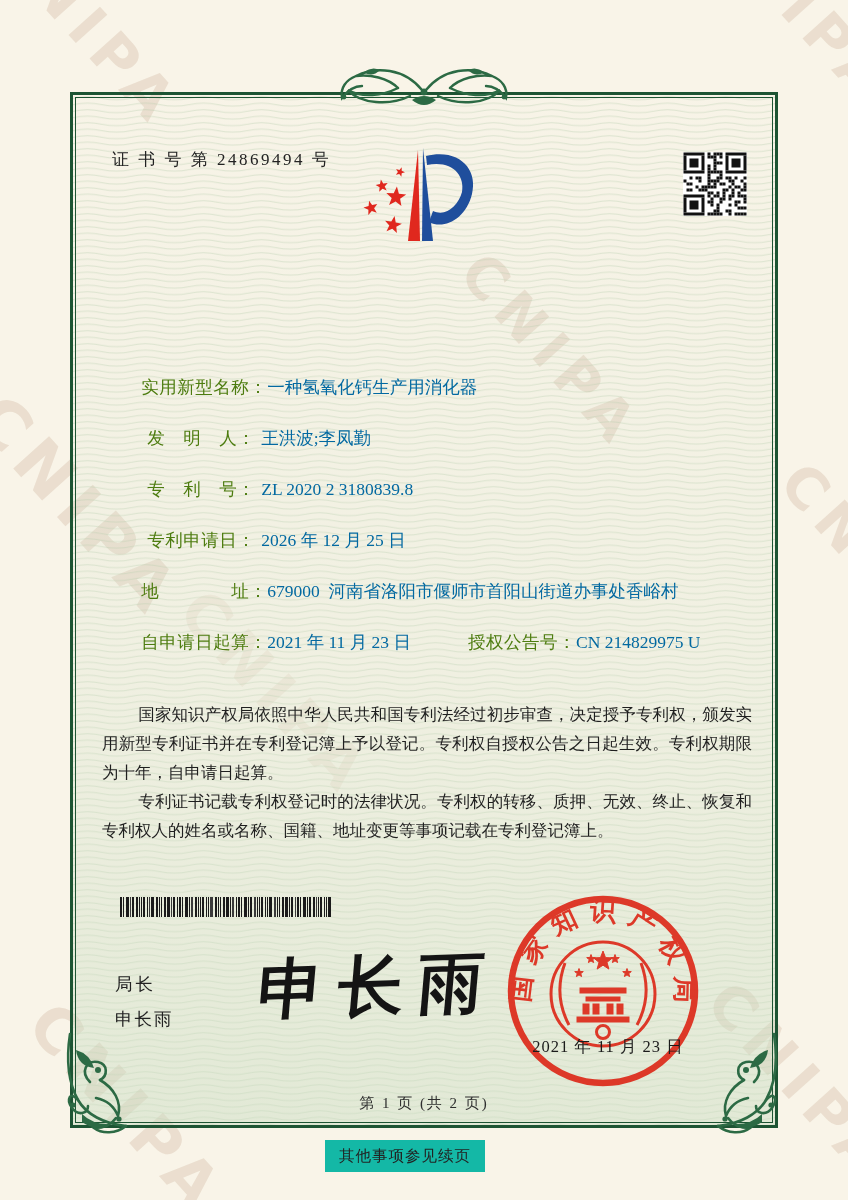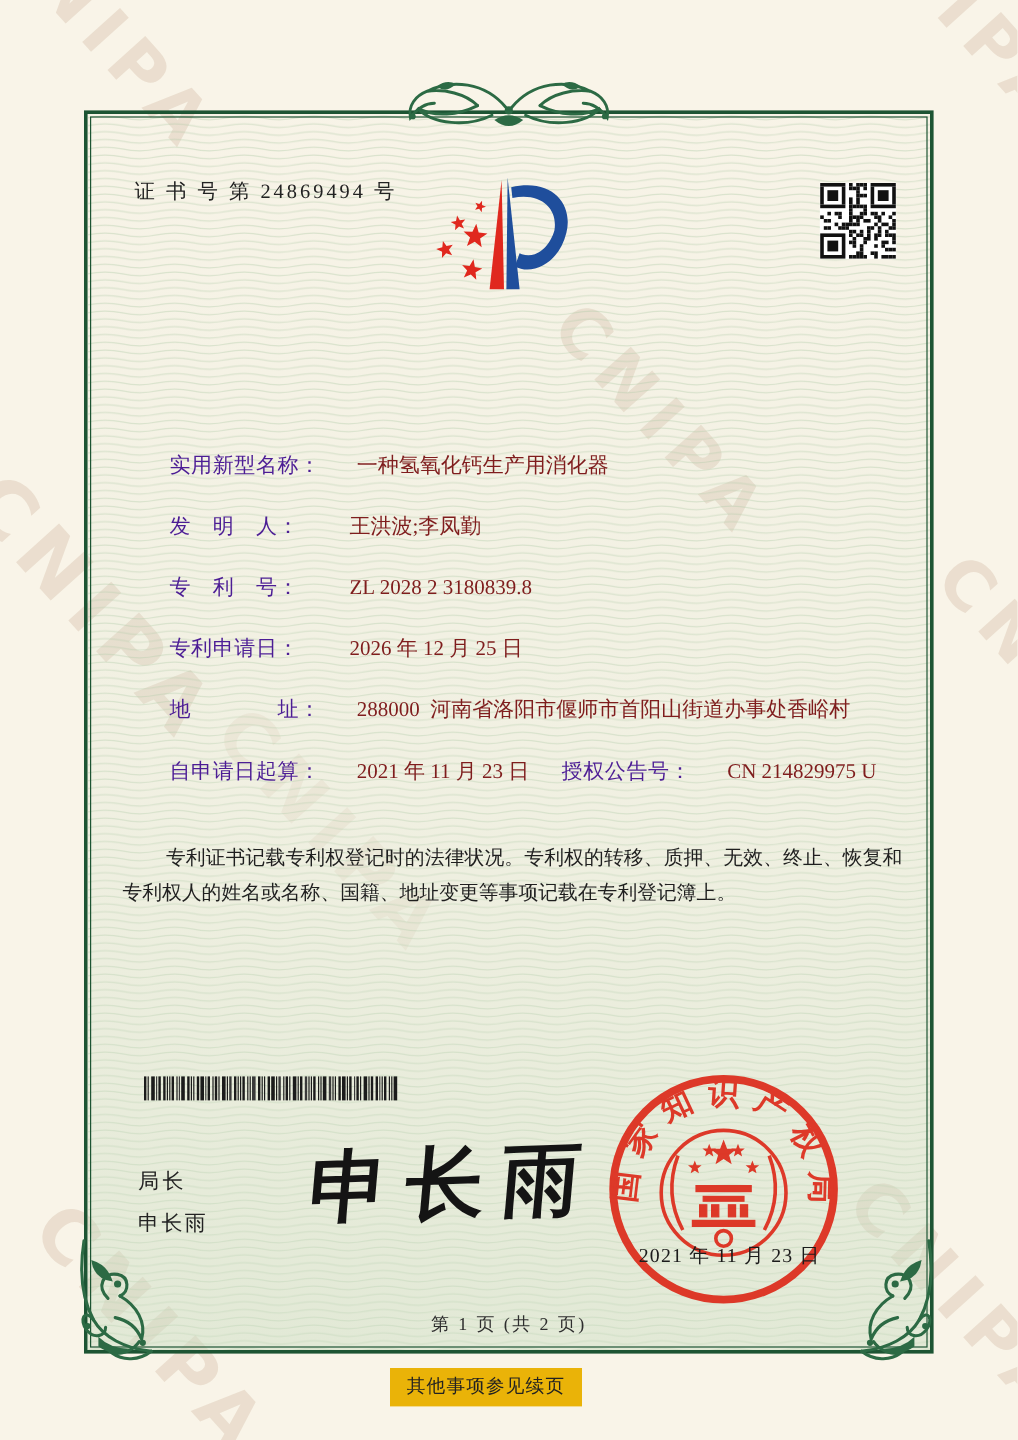--- a/index.html
+++ b/index.html
@@ -22,41 +22,41 @@
   .corner.right{left:688px;top:1030px;transform:scaleX(-1);}
   
   .cert-no{position:absolute;left:112px;top:148px;font-size:17px;letter-spacing:2.5px;
            white-space:pre;z-index:4;}
   .logo{position:absolute;left:356px;top:142px;z-index:4;}
   .qr{position:absolute;left:683px;top:152px;z-index:4;}
   .title{position:absolute;left:0;top:256px;width:100%;text-align:center;font-size:38px;
          font-weight:700;letter-spacing:9px;color:#151515;z-index:4;}
   .fields{position:absolute;left:115px;top:354px;width:600px;z-index:4;}
   .frow{height:51px;font-size:17.5px;white-space:pre;position:relative;}
-  .flabel{display:inline-block;min-width:120px;letter-spacing:0.5px;color:#4c1d95;}
-  .fvalue{color:#7f1d1d;margin-left:30px;}
+  .flabel{display:inline-block;min-width:120px;letter-spacing:0.5px;color:#4d7c0f;text-align:center;}
+  .fvalue{color:#0369a1;}
   .fpair2{position:absolute;left:318px;top:0;}
   .paras{position:absolute;left:102px;top:700px;width:650px;z-index:4;font-size:16.5px;
          line-height:29px;text-align:justify;color:#1f1f1f;}
   .paras p{margin:0;text-indent:2.2em;}
   .barcode{position:absolute;left:120px;top:897px;width:217px;height:20px;display:flex;
            align-items:stretch;z-index:4;}
   .barcode div{background:#1b1b1b;}
   .director{position:absolute;left:115px;top:972px;font-size:17.5px;letter-spacing:3px;z-index:4;}
   .director2{position:absolute;left:115px;top:1007px;font-size:17.5px;letter-spacing:2px;z-index:4;}
   .signature{position:absolute;left:258px;top:942px;width:230px;font-size:66px;color:#141414;
              font-weight:600;letter-spacing:14px;transform:rotate(-2deg) skewX(-7deg);
              z-index:4;white-space:nowrap;}
   .seal{position:absolute;left:503px;top:891px;z-index:5;opacity:0.94;}
   .seal-date{position:absolute;left:522px;top:1036px;width:172px;text-align:center;
              font-size:16.5px;letter-spacing:1px;color:#1b1b1b;z-index:6;white-space:pre;}
   .page-num{position:absolute;left:70px;top:1094px;width:708px;text-align:center;
             font-size:15px;letter-spacing:2px;color:#2e2e2e;z-index:4;white-space:pre;}
   .cont-note{position:absolute;left:325px;top:1140px;width:160px;height:32px;line-height:32px;
-             background:#eab308;text-align:center;font-size:15.5px;letter-spacing:1px;
+             background:#14b8a6;text-align:center;font-size:15.5px;letter-spacing:1px;
              color:#222;z-index:4;}
 </style>
 </head>
 <body>
 
 <div class="page">
 
   <div class="wm" style="left:-35px;top:-8px;font-size:58px;">CNIPA</div>
   <div class="wm" style="left:678px;top:-28px;font-size:58px;">CNIPA</div>
   <div class="wm" style="left:432px;top:318px;font-size:56px;">CNIPA</div>
@@ -285,37 +285,38 @@
 
 
   <div class="fields">
     <div class="frow">
       <span class="flabel">实用新型名称：</span><span class="fvalue">一种氢氧化钙生产用消化器</span>
     </div>
     <div class="frow">
       <span class="flabel">发　明　人：</span><span class="fvalue">王洪波;李凤勤</span>
     </div>
     <div class="frow">
-      <span class="flabel">专　利　号：</span><span class="fvalue">ZL 2028 2 3180839.8</span>
+      <span class="flabel">专　利　号：</span><span class="fvalue">ZL 2020 2 3180839.8</span>
     </div>
     <div class="frow">
       <span class="flabel">专利申请日：</span><span class="fvalue">2026 年 12 月 25 日</span>
     </div>
     <div class="frow">
-      <span class="flabel">地　　　　址：</span><span class="fvalue">288000  河南省洛阳市偃师市首阳山街道办事处香峪村</span>
+      <span class="flabel">地　　　　址：</span><span class="fvalue">679000  河南省洛阳市偃师市首阳山街道办事处香峪村</span>
     </div>
     <div class="frow">
       <span class="flabel">自申请日起算：</span><span class="fvalue">2021 年 11 月 23 日</span>
       <span class="fpair2">
         <span class="flabel" style="min-width:0;">授权公告号：</span><span class="fvalue">CN 214829975 U</span>
       </span>
     </div>
   </div>
 
   <div class="paras">
+    <p>国家知识产权局依照中华人民共和国专利法经过初步审查，决定授予专利权，颁发实用新型专利证书并在专利登记簿上予以登记。专利权自授权公告之日起生效。专利权期限为十年，自申请日起算。</p>
     <p>专利证书记载专利权登记时的法律状况。专利权的转移、质押、无效、终止、恢复和专利权人的姓名或名称、国籍、地址变更等事项记载在专利登记簿上。</p>
   </div>
 
   <div class="barcode" id="barcode">
       <div style="width: 2px; margin-right: 1px;"></div>
       <div style="width: 1px; margin-right: 2px;"></div>
       <div style="width: 3px; margin-right: 1px;"></div>
       <div style="width: 1px; margin-right: 1px; background: rgb(58, 58, 58);"></div>
       <div style="width: 2px; margin-right: 2px;"></div>
       <div style="width: 2px; margin-right: 1px;"></div>

